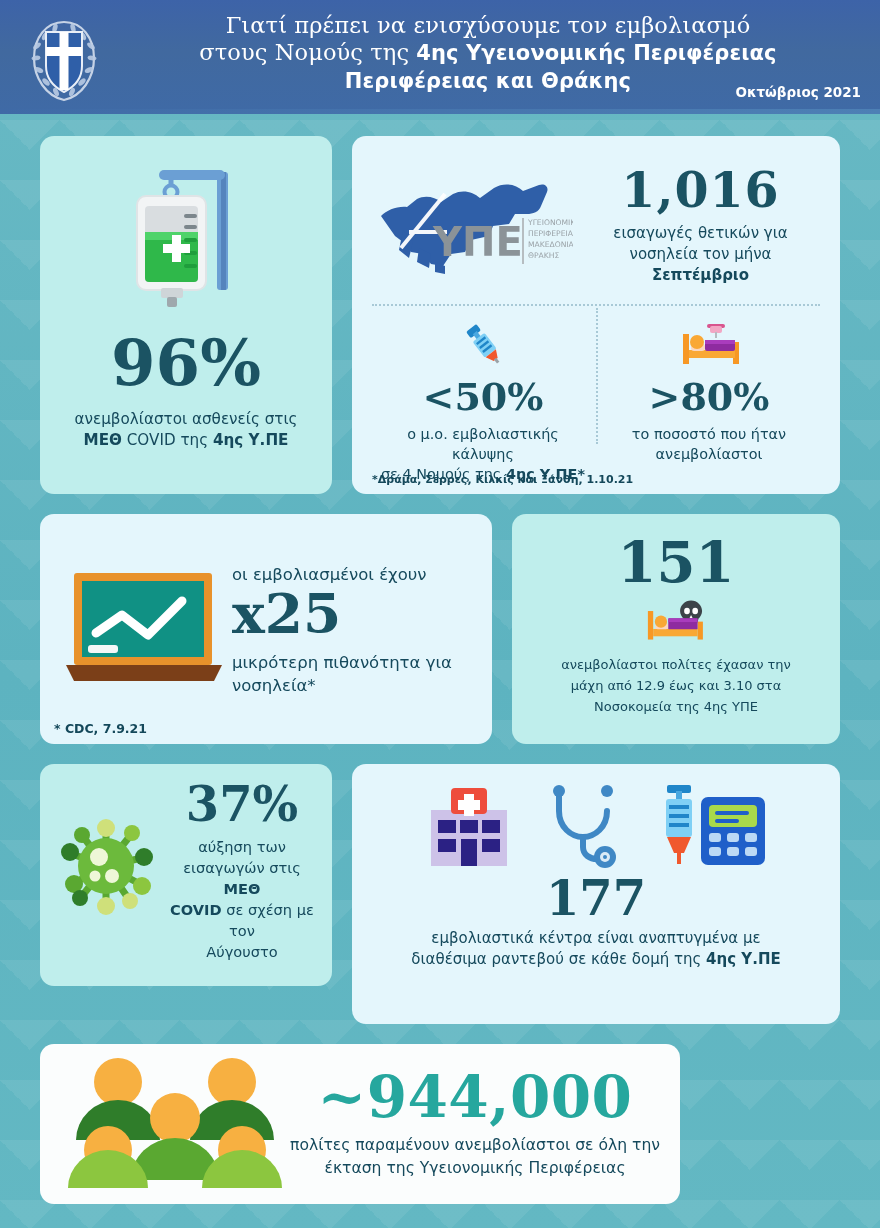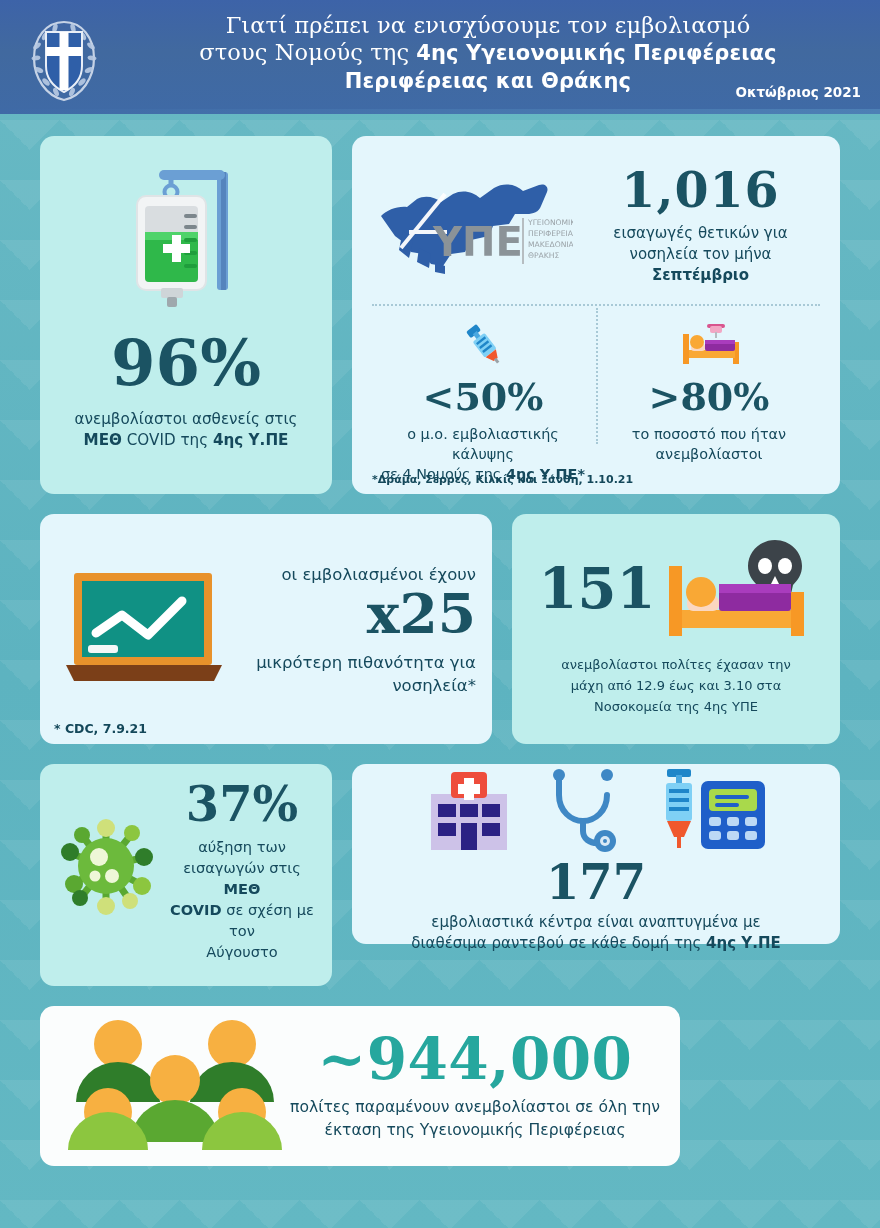--- a/index.html
+++ b/index.html
@@ -83,42 +83,42 @@
     border-left: 2px dotted #a8c9d6;
   }
   .mid-num { font-size: 38px; margin-top: 6px; }
   .mid-cap { margin-top: 8px; font-size: 14.4px; line-height: 20px; padding: 0 6px; }
   #fn-hosp { position: absolute; left: 20px; bottom: 8px; }
 
   
   #card-x25 { width: 452px; height: 230px; padding: 14px 16px 10px 16px; position: relative; }
   #x25-flex { display: flex; align-items: center; height: 100%; }
   #board-col { width: 176px; flex: none; padding-left: 6px; }
-  #x25-col { flex: 1; text-align: right; }
+  #x25-col { flex: 1; text-align: left; }
   #x25-pre { font-size: 16.5px; color:#15495c; }
   #x25-num { font-size: 55px; margin: 2px 0 10px 0; }
   #x25-post { font-size: 16.5px; line-height: 23px; color:#15495c; }
   #fn-cdc { position: absolute; left: 14px; bottom: 8px; font-size: 12.5px; }
 
   
   #card-151 { flex: 1; height: 230px; padding: 20px 16px 10px 16px; }
-  #r151 { display:flex; align-items:center; justify-content:center; gap: 8px; height: 108px; }
+  #r151 { display:flex; align-items:center; justify-content:center; gap: 8px; height: 108px; flex-direction: column; }
   #num151 { font-size: 56px; }
   #cap151 { margin-top: 12px; font-size: 13px; line-height: 21px; }
 
   
   #card-37 { width: 292px; height: 222px; padding: 16px 14px; }
   #r37 { display: flex; align-items: flex-start; height: 100%; }
   #virus-col { width: 112px; flex: none; padding-top: 34px; }
   #c37-col { flex: 1; text-align: center; }
   #num37 { font-size: 48px; }
   #cap37 { margin-top: 8px; font-size: 14.6px; line-height: 21px; }
 
   
-  #card-177 { flex: 1; height: 180px; padding: 0 14px; text-align: center; }
+  #card-177 { flex: 1; height: 260px; padding: 16px 14px; text-align: center; }
   #icons177 { display:flex; align-items:center; justify-content:center; gap: 30px; height: 92px; }
   #num177 { font-size: 48px; margin-top: 2px; }
   #cap177 { margin-top: 6px; font-size: 15px; line-height: 21px; }
 
   
   #card-944 { height: 160px; padding: 14px 20px; display: flex; align-items: center; }
   #people-col { width: 230px; flex: none; text-align: center; }
   #c944-col { flex: 1; text-align: center; }
   #num944 {
     font-family: "DejaVu Serif", "Liberation Serif", serif; font-weight: bold;

